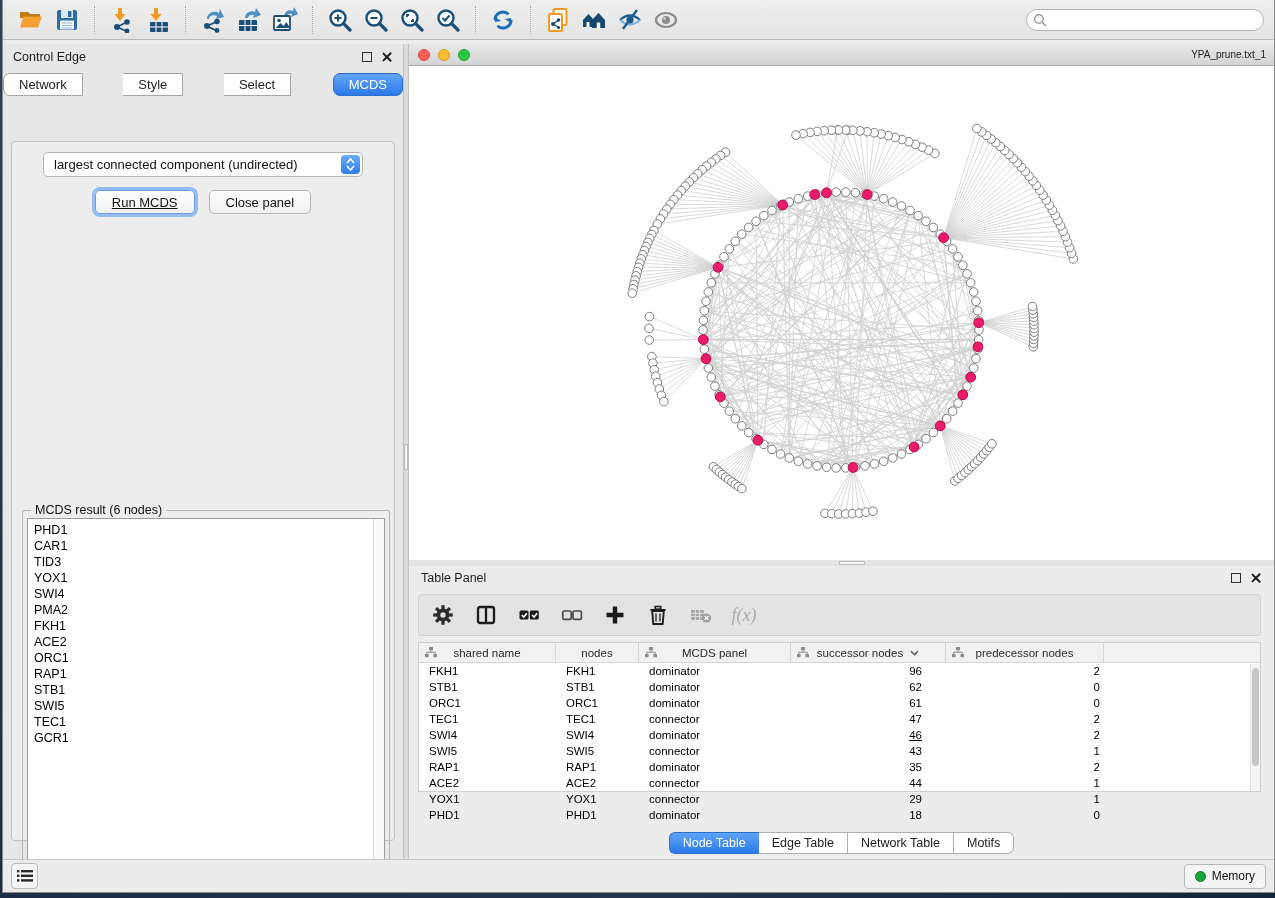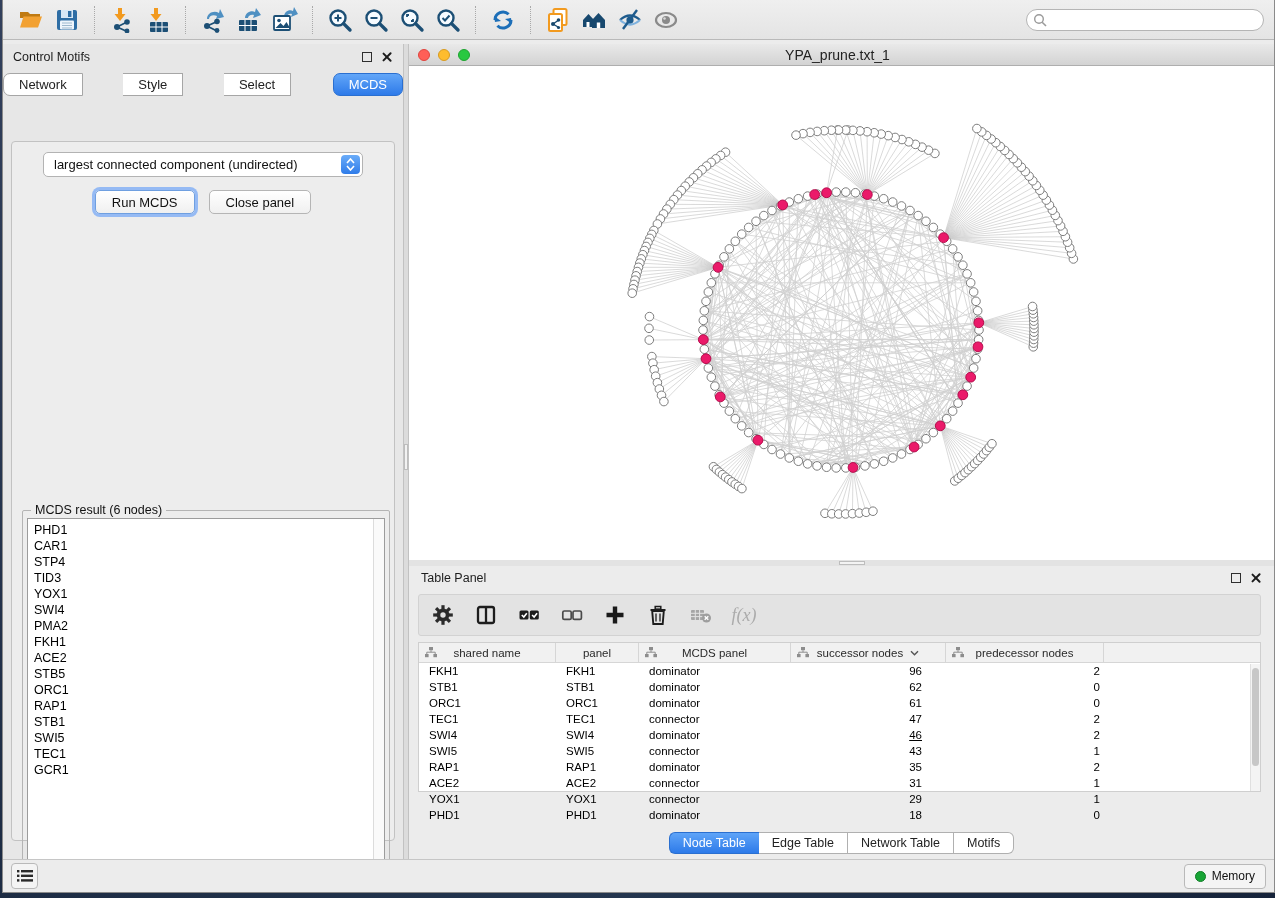--- a/index.html
+++ b/index.html
@@ -62,21 +62,21 @@
     position:absolute; right:2px; top:2px; width:19px; height:19px; border-radius:4px;
     background:linear-gradient(#6aacf9,#2f7ce9); display:flex; flex-direction:column; align-items:center; justify-content:center; gap:1px;
   }
   .sel-step svg { width:9px; height:6px; }
   .btnrow { display:flex; justify-content:center; gap:14px; margin-top:13px; }
   .pbtn {
     height:24px; padding:0 16px; background:linear-gradient(#fff,#f0f0f0);
     border:1px solid #b5b5b5; border-radius:5px; font-size:13px; color:#111;
     display:flex; align-items:center; font-family:"Liberation Sans", sans-serif;
   }
-  .pbtn.focus { box-shadow:0 0 0 3px rgba(77,144,250,.55); border-color:#6f9fe0; }
+  .pbtn.focus { box-shadow:0 0 0 3px rgba(77,144,250,.55); border-color:#6f9fe0;text-decoration:underline; }
   .groupbox {
     position:absolute; left:10px; width:368px; top:368px; height:372px;
     border:1px solid #b4b4b4; border-radius:2px;
   }
   .legend {
     position:absolute; top:-8px; left:8px; background:#ededed; padding:0 4px;
     font-size:12.5px; color:#111;
   }
   .mlist {
     position:absolute; left:4px; right:4px; top:7px; bottom:4px; background:#fff;
@@ -94,21 +94,21 @@
   .netbar {
     position:absolute; left:406px; right:0; top:44px; height:22px;
     background:linear-gradient(#e9e9e9,#d3d3d3); border-bottom:1px solid #aeaeae;
     display:flex; align-items:center;
   }
   .lights { display:flex; gap:8px; margin-left:9px; }
   .light { width:12px; height:12px; border-radius:50%; }
   .light.r { background:#ff5f57; border:1px solid #e0443e; }
   .light.y { background:#febc2e; border:1px solid #d89b20; }
   .light.g { background:#28c840; border:1px solid #1da32f; }
-  .nettitle { position:absolute; left:0; right:8px; text-align:center; font-size:14px; color:#222; }
+  .nettitle { position:absolute; left:0; right:8px; text-align:right; font-size:10px; color:#222; }
   .netcanvas { position:absolute; left:406px; right:0; top:66px; height:494px; background:#fff; }
   
   .tpanel { position:absolute; left:406px; right:0; top:566px; bottom:33px; background:#ececec; }
   .tpanel-title { height:24px; display:flex; align-items:center; padding:0 12px; font-size:12.5px; color:#1d1d1d; }
   .ttoolbar {
     position:absolute; left:9px; right:13px; top:28px; height:42px;
     background:#e3e3e3; border:1px solid #d2d2d2; border-radius:3px;
     display:flex; align-items:center; gap:15px; padding-left:10px;
   }
   .ttbtn { width:28px; height:28px; display:flex; align-items:center; justify-content:center; }
@@ -310,21 +310,21 @@
       <svg class="search-mag" viewBox="0 0 14 14">
           <circle cx="6" cy="6" r="4.3" fill="none" stroke="#9a9a9a" stroke-width="1.4"></circle>
           <line x1="9.2" y1="9.2" x2="13" y2="13" stroke="#9a9a9a" stroke-width="1.6"></line>
         </svg>
       <input class="search" placeholder="" style="">
     </div>
   </div>
 
   <div class="cpanel">
     <div class="cpanel-title">
-      <span>Control Motifs</span>
+      <span>Control Edge</span>
       <span class="panel-icons">
         <span class="float-ic"></span>
         <span class="close-ic"></span>
       </span>
     </div>
     <div class="ctabs" id="ctabs">
         <div class="ctab">Network</div>
         <div class="ctab">Style</div>
         <div class="ctab">Select</div>
         <div class="ctab sel">MCDS</div>
@@ -344,28 +344,26 @@
       <div class="btnrow">
         <button class="pbtn focus">Run MCDS</button>
         <button class="pbtn">Close panel</button>
       </div>
       <div class="groupbox">
         <span class="legend">MCDS result (6 nodes)</span>
         <div class="mlist">
           <div class="mlist-items" id="mcds-list">
               <div>PHD1</div>
               <div>CAR1</div>
-              <div>STP4</div>
               <div>TID3</div>
               <div>YOX1</div>
               <div>SWI4</div>
               <div>PMA2</div>
               <div>FKH1</div>
               <div>ACE2</div>
-              <div>STB5</div>
               <div>ORC1</div>
               <div>RAP1</div>
               <div>STB1</div>
               <div>SWI5</div>
               <div>TEC1</div>
               <div>GCR1</div>
             </div>
           <div class="mlist-scroll"></div>
         </div>
       </div>
@@ -1163,21 +1161,21 @@
                 <rect x="0" y="7" width="3.6" height="3.2"></rect>
                 <rect x="8.4" y="7" width="3.6" height="3.2"></rect>
               </g>
               <g stroke="#8d8d8d" stroke-width="1">
                 <path d="M6 3.2v2M1.8 7V5.2h8.4V7" fill="none"></path>
               </g>
             </svg>
             <span>shared name</span>
           </div>
           <div class="th" style="width: 83px;">
-            <span>panel</span>
+            <span>nodes</span>
           </div>
           <div class="th" style="width: 152px;">
             <svg class="tree" viewBox="0 0 12 11">
               <g fill="#8d8d8d">
                 <rect x="4" y="0" width="4" height="3.2"></rect>
                 <rect x="0" y="7" width="3.6" height="3.2"></rect>
                 <rect x="8.4" y="7" width="3.6" height="3.2"></rect>
               </g>
               <g stroke="#8d8d8d" stroke-width="1">
                 <path d="M6 3.2v2M1.8 7V5.2h8.4V7" fill="none"></path>
@@ -1263,21 +1261,21 @@
             <div class="td l" style="width: 137px;">RAP1</div>
             <div class="td l" style="width: 83px;">RAP1</div>
             <div class="td l" style="width: 152px;">dominator</div>
             <div class="td r" style="width: 155px; padding-right: 24px;">35</div>
             <div class="td r" style="width: 158px; padding-right: 4px;">2</div>
           </div>
           <div class="tr">
             <div class="td l" style="width: 137px;">ACE2</div>
             <div class="td l" style="width: 83px;">ACE2</div>
             <div class="td l" style="width: 152px;">connector</div>
-            <div class="td r" style="width: 155px; padding-right: 24px;">31</div>
+            <div class="td r" style="width: 155px; padding-right: 24px;">44</div>
             <div class="td r" style="width: 158px; padding-right: 4px;">1</div>
           </div>
           <div class="tr">
             <div class="td l" style="width: 137px;">YOX1</div>
             <div class="td l" style="width: 83px;">YOX1</div>
             <div class="td l" style="width: 152px;">connector</div>
             <div class="td r" style="width: 155px; padding-right: 24px;">29</div>
             <div class="td r" style="width: 158px; padding-right: 4px;">1</div>
           </div>
           <div class="tr">

